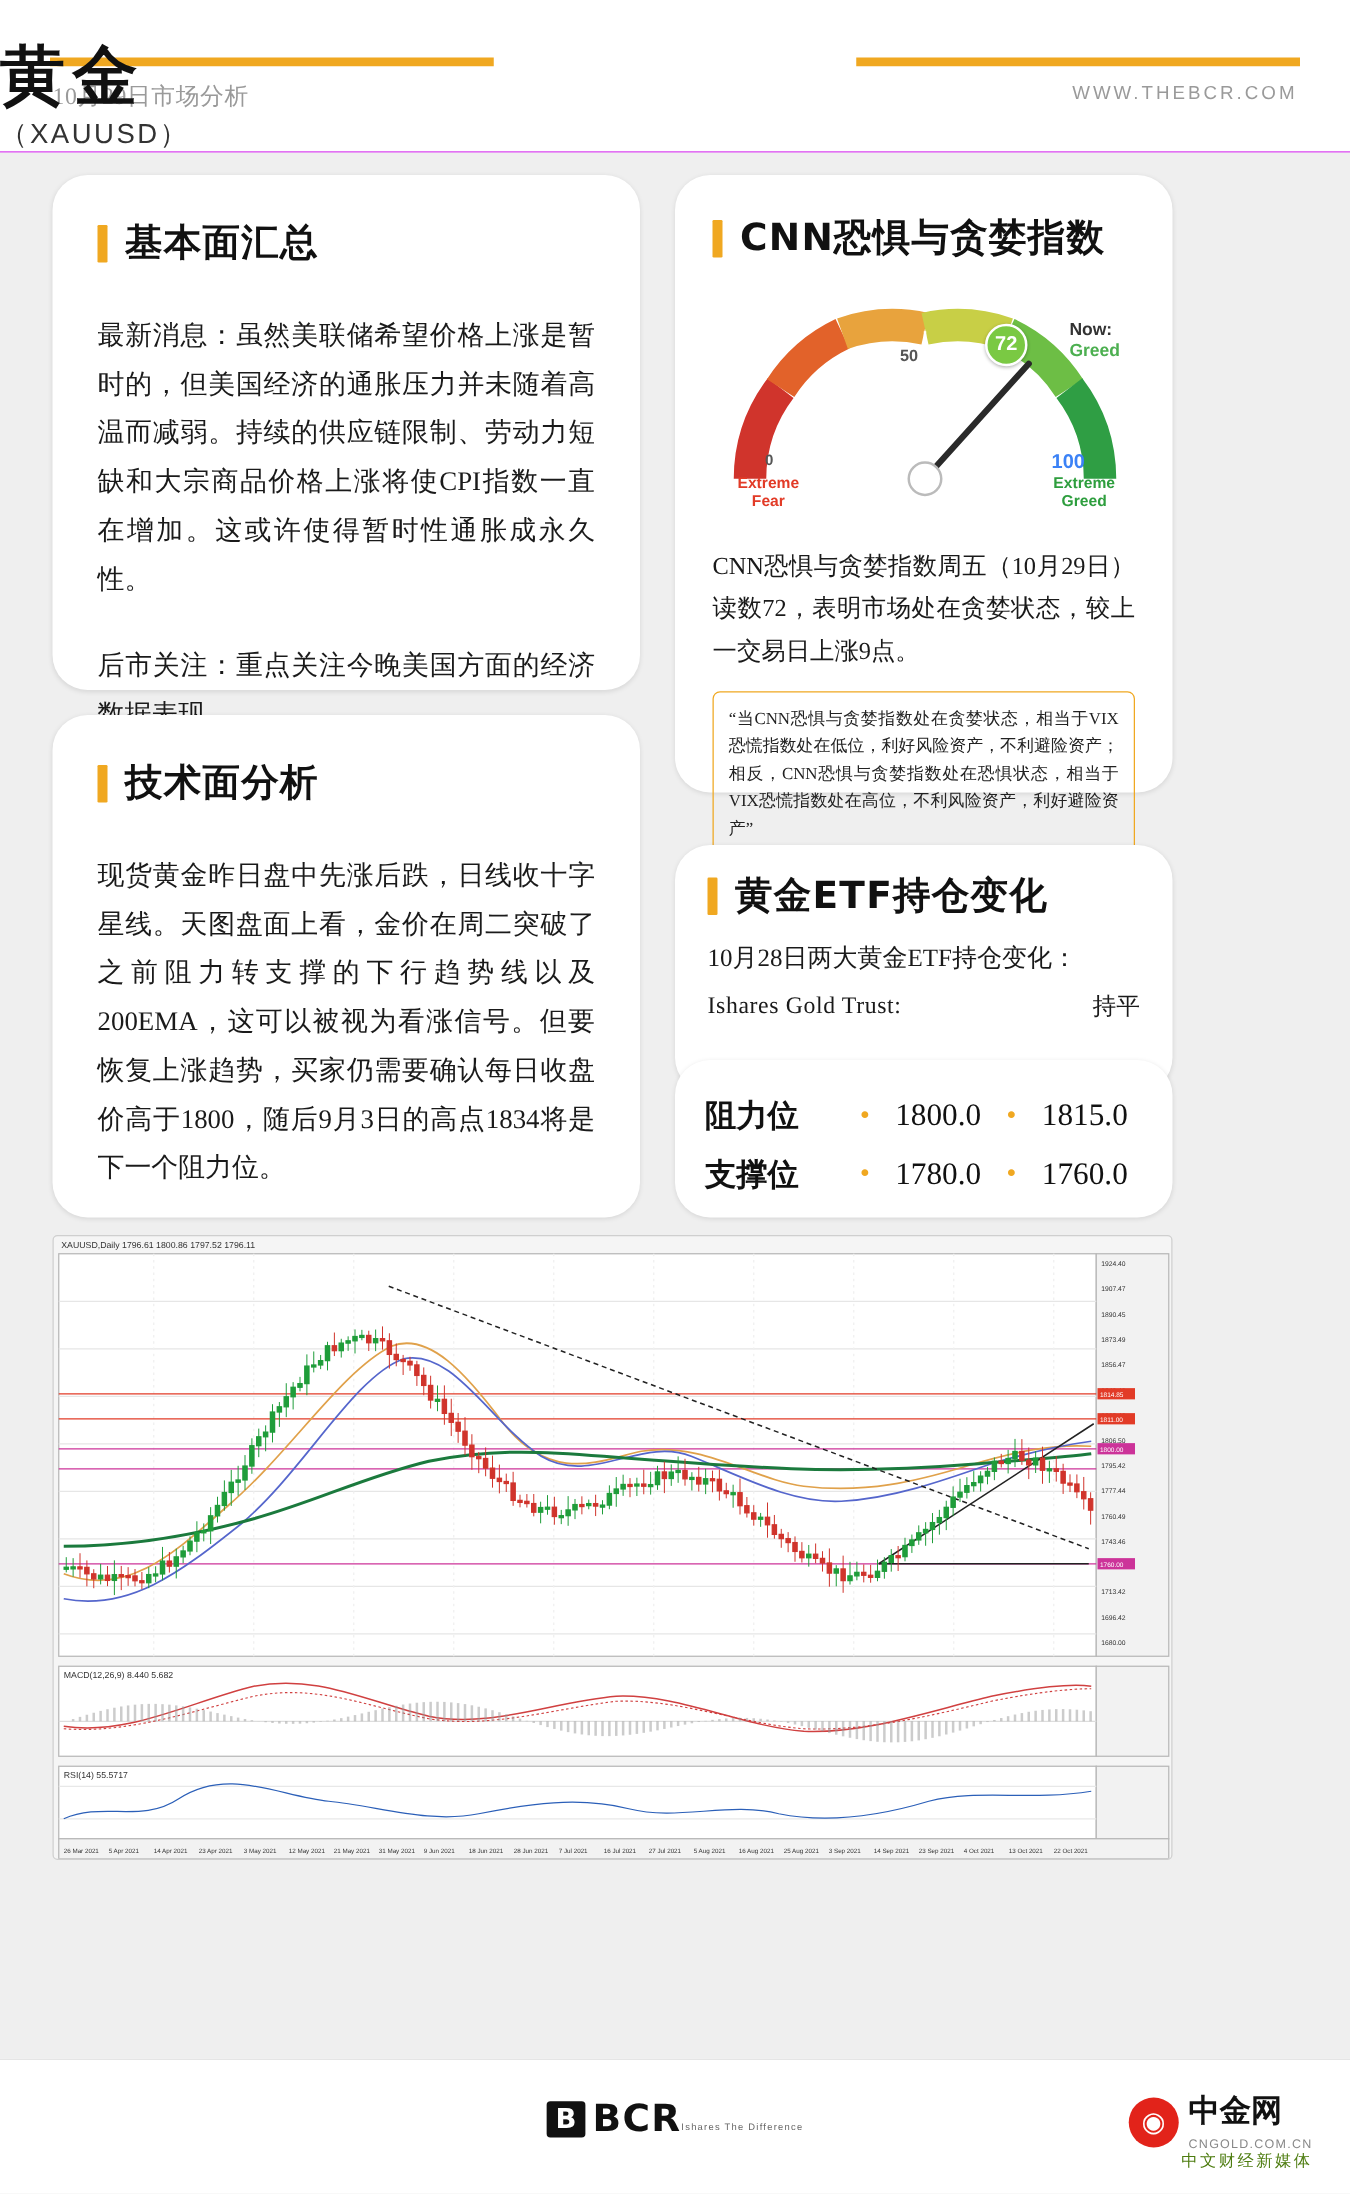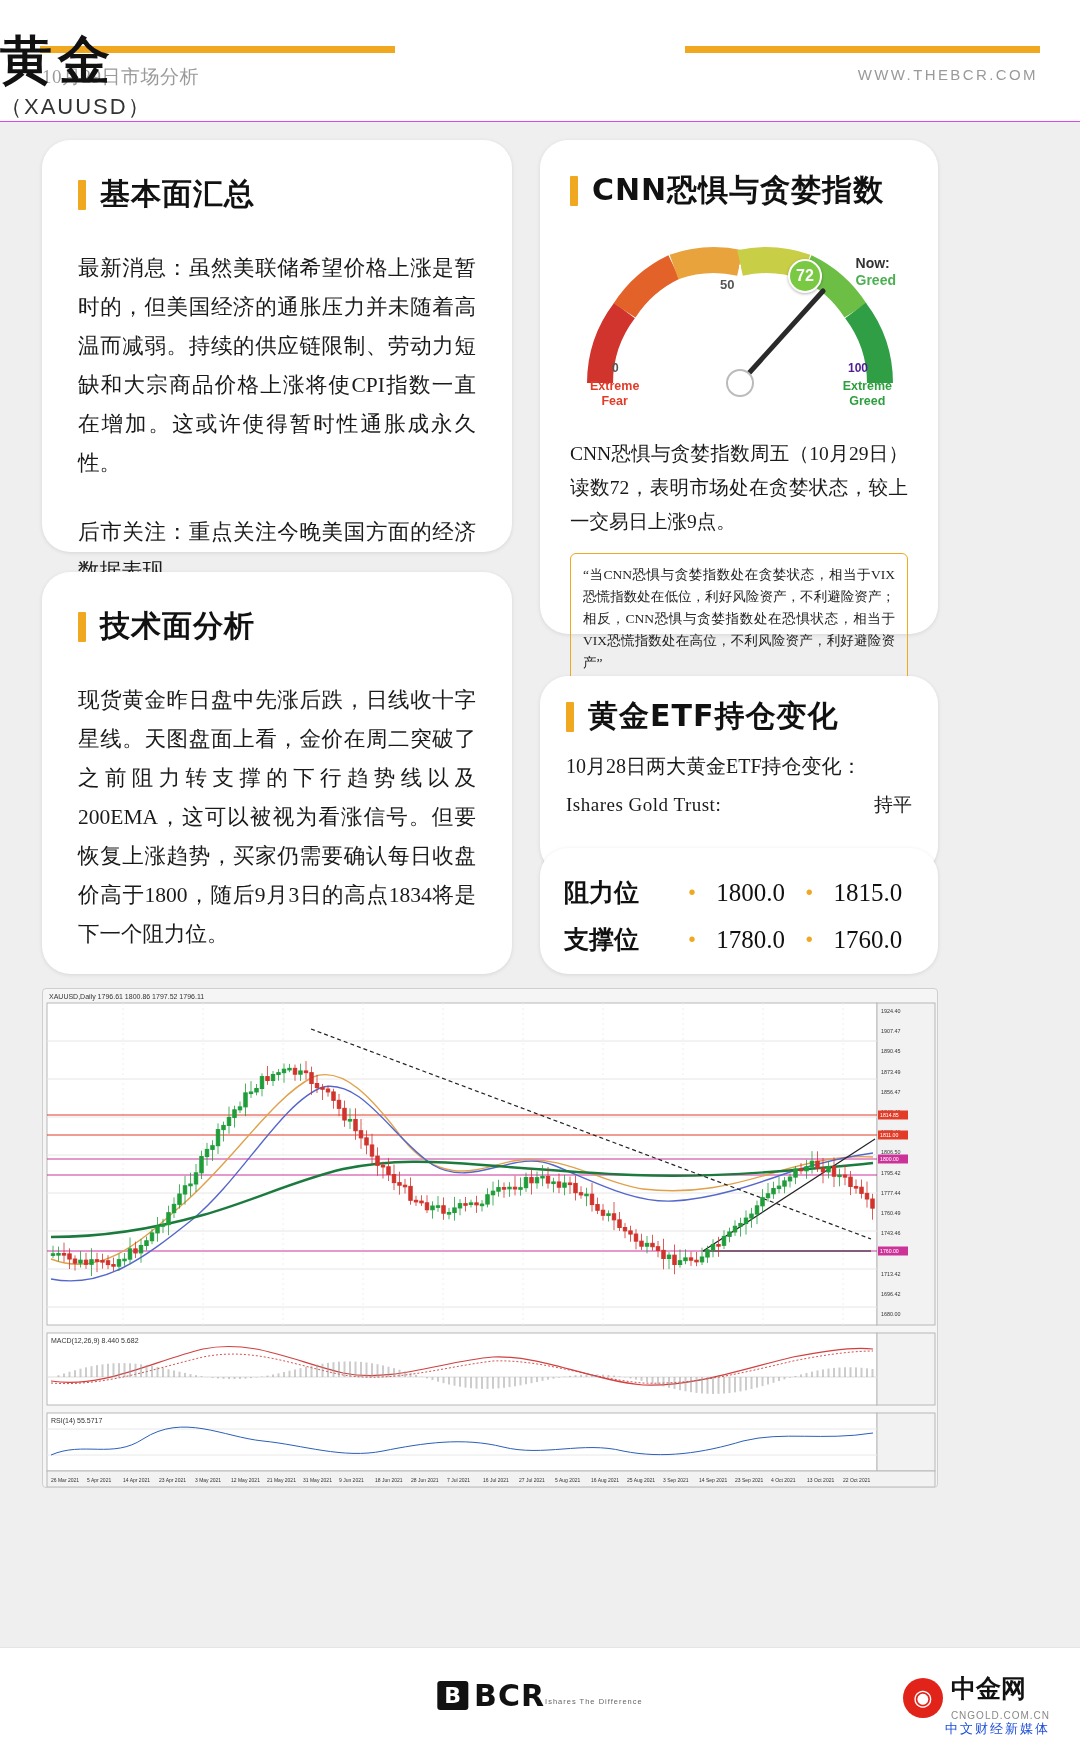--- a/index.html
+++ b/index.html
@@ -93,21 +93,21 @@
   .gauge-now-label .greed { color:#4caf50; }
   .gauge-badge {
     position:absolute; left: 218px; top: 26px;
     width: 34px; height: 34px; border-radius: 50%;
     background: #7ac943; color:#fff; font-size: 16px; font-weight:bold;
     display:flex; align-items:center; justify-content:center;
     border: 2px solid #fff; box-shadow: 0 1px 3px rgba(0,0,0,.3);
   }
   .gauge-mid { position:absolute; left: 150px; top: 44px; font-size: 13px; color:#555; font-weight:bold;}
   .gauge-zero { position:absolute; left: 42px; top: 128px; font-size: 12px; color:#555; font-weight:bold;}
-  .gauge-hundred { position:absolute; right: 42px; top: 128px; font-size: 12px; color:#4c1d95; font-weight:bold;text-align:right;}
+  .gauge-hundred { position:absolute; right: 42px; top: 128px; font-size: 16px; color:#3b82f6; font-weight:bold;text-align:right;}
   .gauge-lbl-l { position:absolute; left: 20px; top: 146px; font-size: 12.5px; color:#e23b27; font-weight:bold; text-align:center; line-height:15px;}
   .gauge-lbl-r { position:absolute; right: 18px; top: 146px; font-size: 12.5px; color:#2e9e3e; font-weight:bold; text-align:center; line-height:15px;}
 
   .cnn-desc {
     font-family:"Liberation Serif", serif;
     font-size: 19.5px; line-height: 34px; color:#1a1a1a;
     margin-top: 14px; text-align: justify;
   }
   .cnn-quote {
     margin-top: 14px;
@@ -169,21 +169,21 @@
   .cngold {
     position:absolute; right: 30px; top: 24px; display:flex; align-items:center;
   }
   .cngold-circle {
     width: 40px; height:40px; border-radius:50%; background:#e2231a;
     display:flex; align-items:center; justify-content:center; margin-right:8px;
     color:#fff; font-size:22px;
   }
   .cngold-name { font-size: 25px; font-weight:bold; color:#111; font-family:"DejaVu Sans", sans-serif;}
   .cngold-url { font-size: 10px; color:#888; letter-spacing:1px; }
-  .cngold-slogan { position:absolute; right: 30px; top: 72px; font-size: 13px; color:#1d4ed8; letter-spacing: 2px;}
+  .cngold-slogan { position:absolute; right: 30px; top: 72px; font-size: 13px; color:#4d7c0f; letter-spacing: 2px;}
 </style>
 </head>
 <body>
 
 <div class="header">
   <div class="hdr-bar-left"></div>
   <div class="hdr-bar-right"></div>
   <div class="hdr-date">10月29日市场分析</div>
   <div class="hdr-title">黄金</div>
   <div class="hdr-sub">（XAUUSD）</div>

